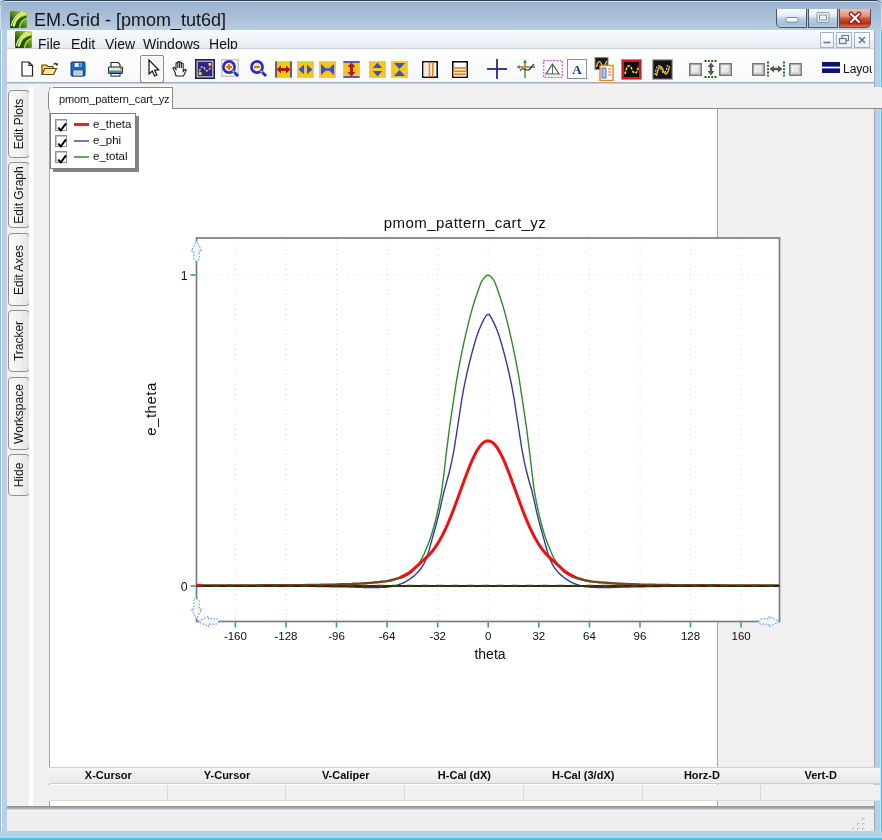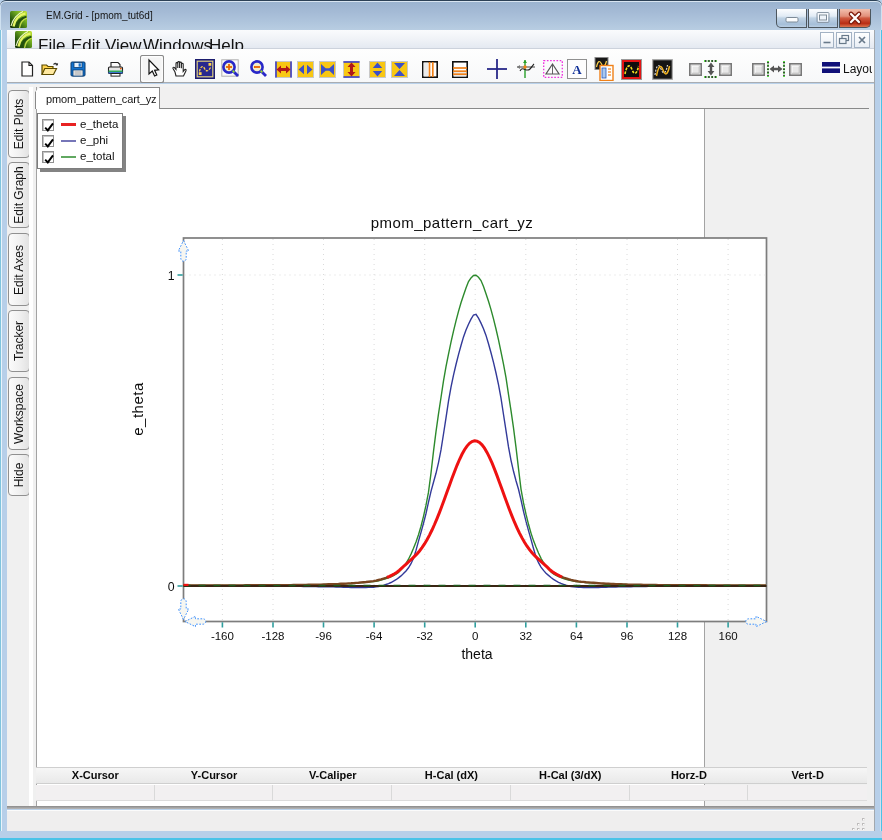--- a/index.html
+++ b/index.html
@@ -4,46 +4,46 @@
 <style>
 * { margin:0; padding:0; box-sizing:border-box; }
 html,body { width:882px; height:840px; overflow:hidden; font-family:"Liberation Sans", sans-serif; }
 .abs { position:absolute; }
 #win { position:absolute; inset:0; background:#b9d1ea; }
 
 #titlebar { position:absolute; left:0; top:0; width:882px; height:30px;
   background:linear-gradient(#9ab3cf 0%, #a5bbd6 40%, #aec4dc 70%, #b8cde2 100%);
   border-radius:6px 6px 0 0; border-top:1px solid #2c4156; box-shadow:inset 0 1px 0 #d8e5f1, inset 1px 0 0 #cfe1f1, inset -1px 0 0 #cfe1f1;
 }
-#title-text { position:absolute; left:46px; top:9px; font-size:10px; color:#151515; }
+#title-text { position:absolute; left:34px; top:9px; font-size:18px; color:#151515; }
 
 #bL { position:absolute; left:0; top:30px; width:7px; bottom:0; background:linear-gradient(to right,#7fc3dd 0,#7fc3dd 1px,#e8f3fa 1px,#e8f3fa 2px,#b7cfe9 2px,#b7cfe9 100%);}
 #bR { position:absolute; right:0; top:30px; width:8px; bottom:0; background:linear-gradient(to left,#49c3e8 0,#49c3e8 1.5px,#cfe0f0 1.5px,#cfe0f0 2.5px,#b7cfe9 2.5px,#b7cfe9 7px,#a2a8ae 7px,#a2a8ae 100%);}
 #bB { position:absolute; left:0; bottom:0; width:882px; height:9px; background:linear-gradient(to top,#49c3e8 0,#49c3e8 2px,#b7cfe9 2px,#b7cfe9 100%);}
 
 .capbtn { position:absolute; top:8px; height:19px; border:1px solid #4c565e; border-top:none; }
 #btn-min { left:776px; width:31px; border-radius:0 0 0 5px; background:linear-gradient(#fdfeff 0%,#e1ebf5 40%,#c0d3e5 50%,#a5bed8 85%,#b9cfe4 100%); }
 #btn-max { left:808px; width:30px; background:linear-gradient(#fdfeff 0%,#e1ebf5 40%,#c0d3e5 50%,#a5bed8 85%,#b9cfe4 100%); }
 #btn-close { left:839px; width:32px; border-radius:0 0 5px 0; background:linear-gradient(#f3c0ae 0%,#e2907b 40%,#d05b41 50%,#b92d14 80%,#dc7550 100%); }
 
 #menubar { position:absolute; left:7px; top:30px; width:867px; height:19px;
   background:linear-gradient(#fafbfd,#eef1f6 60%,#e4e9f1); border-bottom:1px solid #ccd2dc; }
-.menu-item { position:absolute; top:6px; font-size:17px; color:#121212; }
+.menu-item { position:absolute; top:6px; font-size:14px; color:#121212; }
 .menu-item u { text-decoration:underline; }
 
 .mdibtn { position:absolute; top:2px; width:16px; height:16px; border:1px solid #a3b2c4;
   background:linear-gradient(#ffffff,#e9eef5); color:#5f6e7e; font-size:11px; text-align:center; line-height:14px;}
 
 #toolbar { position:absolute; left:7px; top:49px; width:867px; height:34px;
   background:linear-gradient(#fefefe,#f7f8f9); border-bottom:1px solid #a9adb2; }
 #tb-gap { position:absolute; left:7px; top:84px; width:867px; height:3px; background:#f2f2f2; }
 .tbi { position:absolute; top:6px; }
 
 #mainarea { position:absolute; left:7px; top:87px; width:867px; height:719px; background:#f0f0f0; }
-#client { position:absolute; left:29px; top:0px; width:669px; height:719px; background:#ffffff; border-left:1px solid #a3a3a3; border-right:1px solid #a3a3a3; }
+#client { position:absolute; left:42px; top:0px; width:669px; height:719px; background:#ffffff; border-left:1px solid #a3a3a3; border-right:1px solid #a3a3a3; }
 #clientline { position:absolute; left:7px; top:806px; width:867px; height:3px; background:linear-gradient(#8a8a8a,#b9b9b9); }
 
 .vtab { position:absolute; left:1px; width:22px; background:linear-gradient(to right,#fbfbfb,#f0f0f0 55%,#e2e2e2); border:1px solid #909090; border-radius:4px; }
 .vtab span { position:absolute; left:50%; top:50%; transform:translate(-50%,-50%) rotate(-90deg); white-space:nowrap; font-size:12px; color:#161616; }
 
 #tabbar { position:absolute; left:0px; top:0px; width:832px; height:22px; background:#f1f0f0; border-bottom:1px solid #898989; }
 #tab1 { position:absolute; left:-2px; top:0px; width:125px; height:22px; background:#ffffff; border:1px solid #898989; border-bottom:none;
   clip-path:polygon(0 100%, 0 5px, 5px 0, 100% 0, 100% 100%); }
 #tab1 span { position:absolute; left:10px; top:5px; font-size:11px; letter-spacing:-0.1px; color:#141414; }
 

